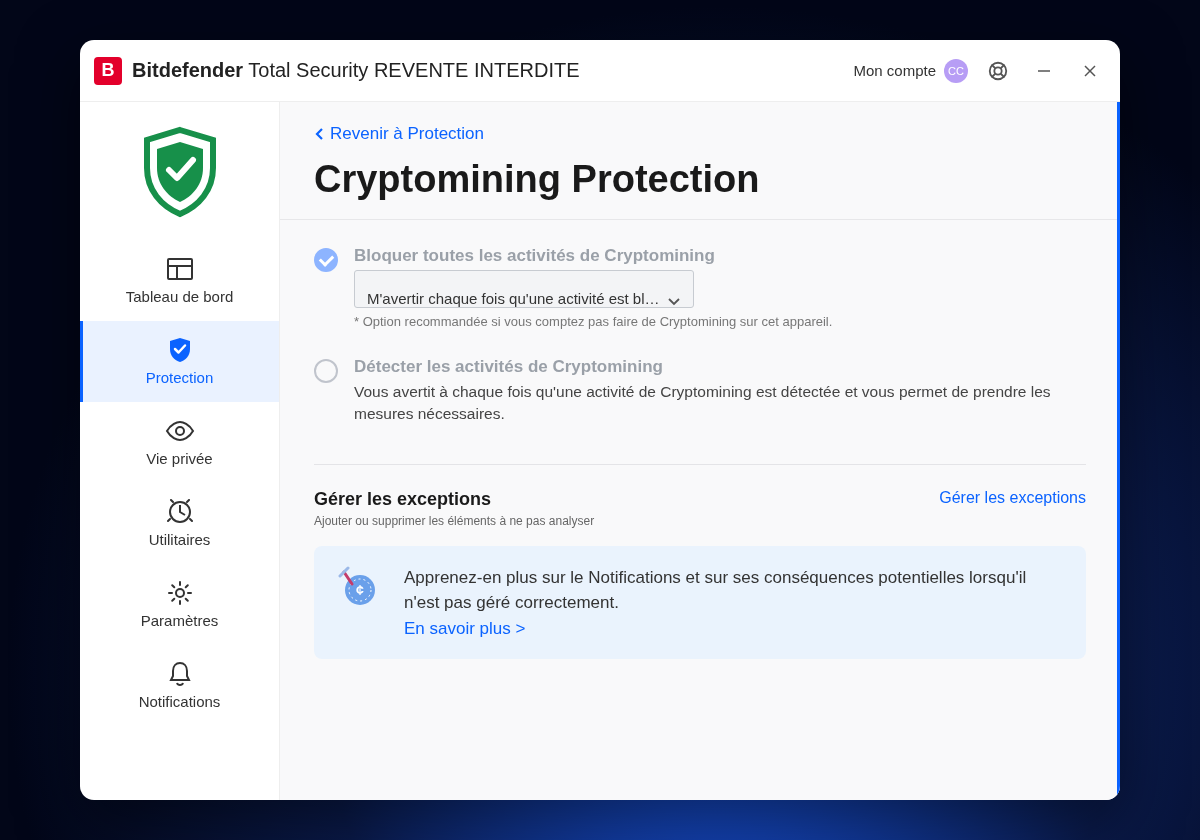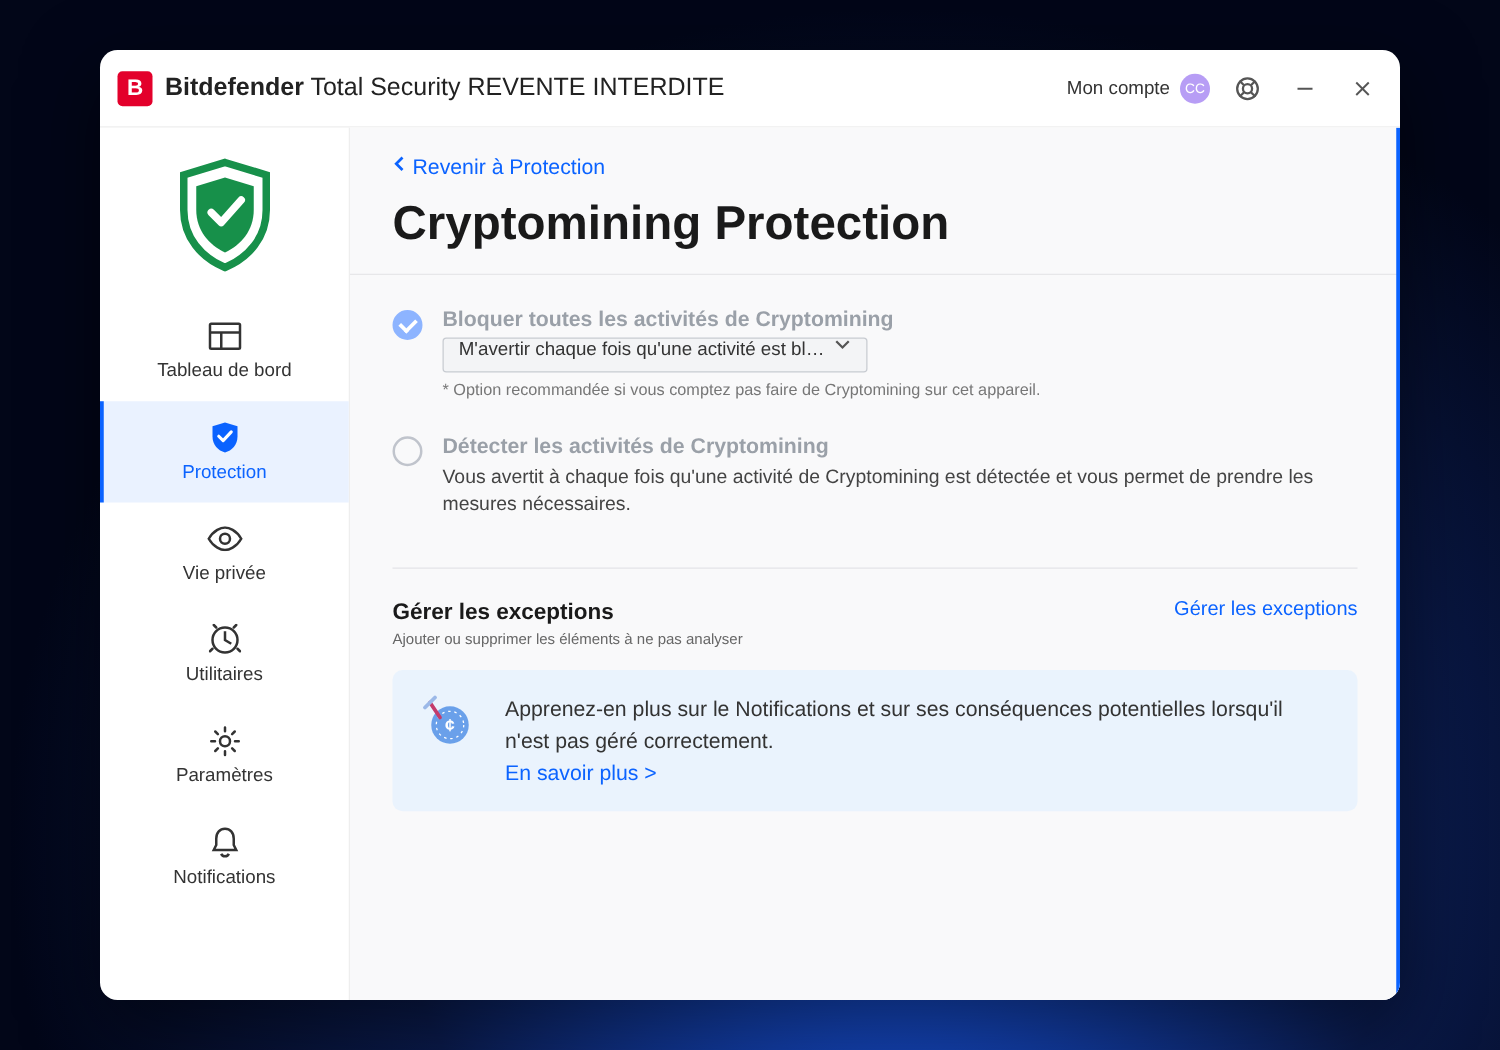--- a/index.html
+++ b/index.html
@@ -40,36 +40,36 @@
     padding: 16px 0; cursor: pointer; color: #333; font-size: 15px;
   }
   .nav-item.active { background: #eaf2ff; color: #0b63ff; position: relative; }
   .nav-item.active::before {
     content: ""; position: absolute; left: 0; top: 0; bottom: 0; width: 3px; background: #0b63ff;
   }
   .nav-icon { width: 30px; height: 26px; display: flex; align-items: center; justify-content: center; }
   .content { flex: 1; background: #f9f9fa; display: flex; flex-direction: column; overflow: hidden; position: relative; }
   .content::after { content:""; position:absolute; right:0; top:0; bottom:0; width:3px; background:#0b63ff; }
   .head-block { padding: 22px 34px 18px; border-bottom: 1px solid #e7e7e9; background:#f9f9fa; }
-  .backlink { color: #0b63ff; font-size: 17px; display: flex; gap: 6px; cursor: pointer; margin-bottom: 14px; }
+  .backlink { color: #0b63ff; font-size: 17px; display: flex; align-items: center; gap: 6px; cursor: pointer; margin-bottom: 14px; }
   .page-title { font-size: 38px; font-weight: 700; color: #1a1a1a; }
   .scroll-area { flex: 1; overflow-y: auto; padding: 26px 34px; }
   .option-row { display: flex; gap: 16px; margin-bottom: 28px; }
   .radio {
     width: 24px; height: 24px; border-radius: 50%; border: 2px solid #c0c4cc;
     flex-shrink: 0; margin-top: 2px; display:flex; align-items:center; justify-content:center; cursor: pointer;
   }
   .radio.checked { background: #8db4ff; border-color: #8db4ff; }
   .radio.checked::after { content:""; width:10px; height:6px; border-left:3px solid #fff; border-bottom:3px solid #fff; transform: rotate(-45deg) translate(1px,-1px); }
   .opt-title { font-size: 17px; font-weight: 600; color: #9aa0a8; margin-bottom: 4px; }
   .opt-desc { font-size: 15.5px; color: #444; line-height: 1.45; margin-bottom: 10px; }
   .opt-foot { font-size: 13px; color: #777; margin-top: 6px; }
   .dropdown {
-    width: 340px; height: 28px; border: 1px solid #c7cbd1; background: #f3f4f6;
-    border-radius: 3px; display: flex; align-items: flex-start; padding: 0 12px;
+    width: 340px; height: 38px; border: 1px solid #c7cbd1; background: #f3f4f6;
+    border-radius: 3px; display: flex; align-items: flex-end; padding: 0 12px;
     font-size: 15px; color: #333; cursor: pointer; justify-content: space-between;
     margin-top: 4px; margin-bottom: 4px;
   }
   .dropdown .dd-text { white-space: nowrap; overflow: hidden; text-overflow: ellipsis; }
   .divider { height: 1px; background: #e4e4e7; margin: 10px 0 24px; }
   .exceptions-head { display: flex; justify-content: space-between; align-items: flex-start; gap: 20px; margin-bottom: 18px; margin-top: 24px; }
   .exc-title { font-size: 18px; font-weight: 700; color: #1a1a1a; margin-bottom: 4px; }
   .exc-sub { font-size: 12px; color: #666; }
   .exc-link { color: #0b63ff; font-size: 16px; cursor: pointer; white-space: nowrap; }
   .info-banner {

